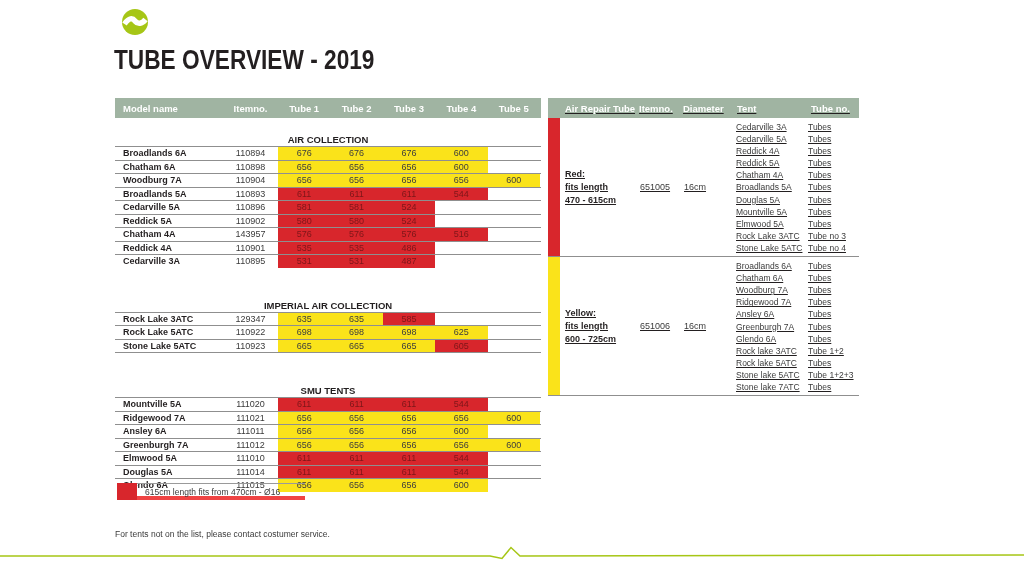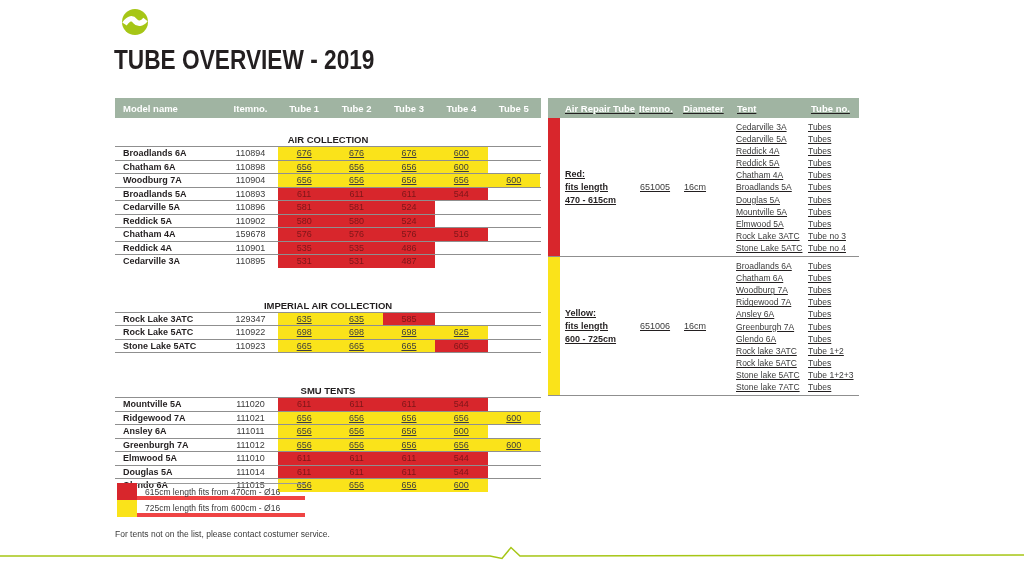--- a/index.html
+++ b/index.html
@@ -25,21 +25,21 @@
   .lt-header .h.first{text-align:left;padding-left:8px;}
   .lt-section{margin-top:31px;}
   .lt-section:first-of-type{margin-top:15px;}
   .lt-section.bb{border-bottom:1px solid var(--gray-line);}
   .lt-sec-title{height:13px;line-height:13px;text-align:center;font-weight:bold;font-size:9.5px;}
   .lt-row{display:grid;grid-template-columns:108px 55px repeat(5,52.4px);height:13.5px;
     border-top:1px solid var(--gray-line);font-size:9px;line-height:12.5px;}
   .lt-model{font-weight:bold;padding-left:8px;}
   .lt-item{text-align:center;color:#3a3a3a;}
   .lt-tube{text-align:center;}
-  .lt-tube.yellow{background:var(--yellow);color:var(--cell-yellow-text);text-decoration:underline;}
+  .lt-tube.yellow{background:var(--yellow);color:var(--cell-yellow-text);}
   .lt-tube.red{background:var(--red);color:var(--cell-red-text);}
 
   
   .rtable{position:absolute;left:548px;top:98px;width:311px;text-decoration:underline;}
   .rt-header{display:grid;grid-template-columns:12px 76px 44px 54px 74px 51px;background:var(--sage);
     color:#fff;font-weight:bold;font-size:9.5px;height:20px;align-items:center;}
   .rt-header .h{padding-left:3px;white-space:nowrap;}
   .rt-header .h.lbl{padding-left:5px;}
   .rt-section{display:grid;grid-template-columns:12px 76px 44px 54px 125px;border-bottom:1px solid var(--gray-line);}
   .rt-bar{height:100%;}
@@ -133,21 +133,21 @@
             <div class="lt-model">Reddick 5A</div>
             <div class="lt-item">110902</div>
             <div class="lt-tube red">580</div>
             <div class="lt-tube red">580</div>
             <div class="lt-tube red">524</div>
             <div class="lt-tube"></div>
             <div class="lt-tube"></div>
           </div>
           <div class="lt-row">
             <div class="lt-model">Chatham 4A</div>
-            <div class="lt-item">159678</div>
+            <div class="lt-item">143957</div>
             <div class="lt-tube red">576</div>
             <div class="lt-tube red">576</div>
             <div class="lt-tube red">576</div>
             <div class="lt-tube red">516</div>
             <div class="lt-tube"></div>
           </div>
           <div class="lt-row">
             <div class="lt-model">Reddick 4A</div>
             <div class="lt-item">110901</div>
             <div class="lt-tube red">535</div>
@@ -388,24 +388,20 @@
           </div>
         </div>
       </div>
   </div>
 
   <div class="legend" id="legend">
       <div class="legend-row">
         <div class="legend-swatch" style="background: rgb(216, 38, 44);"></div>
         <div class="legend-text">615cm length fits from 470cm - Ø16</div>
       </div>
-      <div class="legend-row">
-        <div class="legend-swatch" style="background: rgb(250, 227, 26);"></div>
-        <div class="legend-text">725cm length fits from 600cm - Ø16</div>
-      </div>
     </div>
 
   <div class="footnote">For tents not on the list, please contact costumer service.</div>
 
   <svg class="pulse" viewBox="0 0 1024 24" preserveAspectRatio="none">
     <polyline points="0,12 490,12 502,14.5 511,3.5 520,12 1024,11"></polyline>
   </svg>
 
 </div>
 

